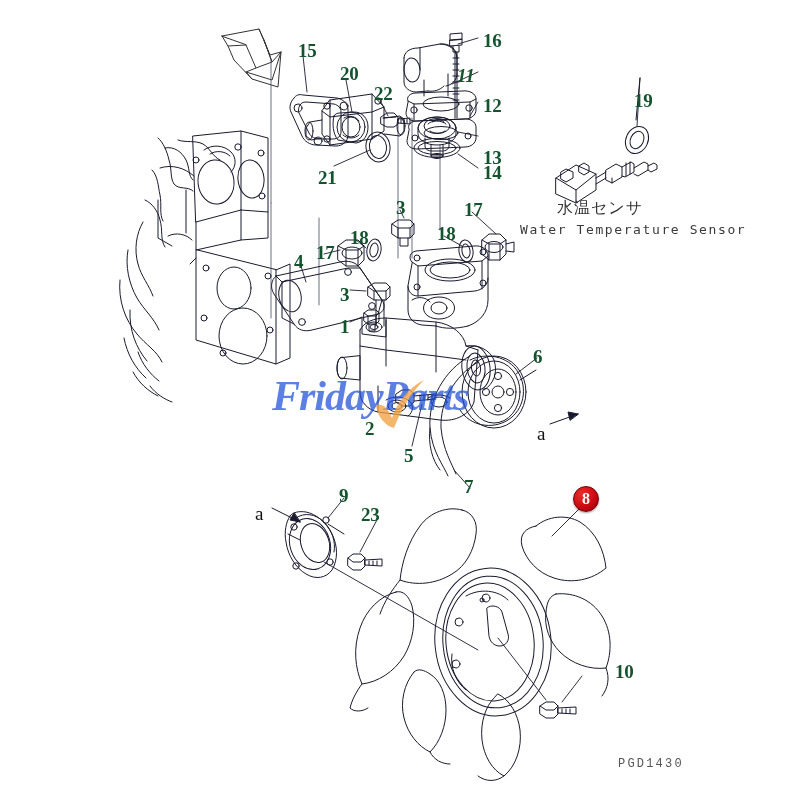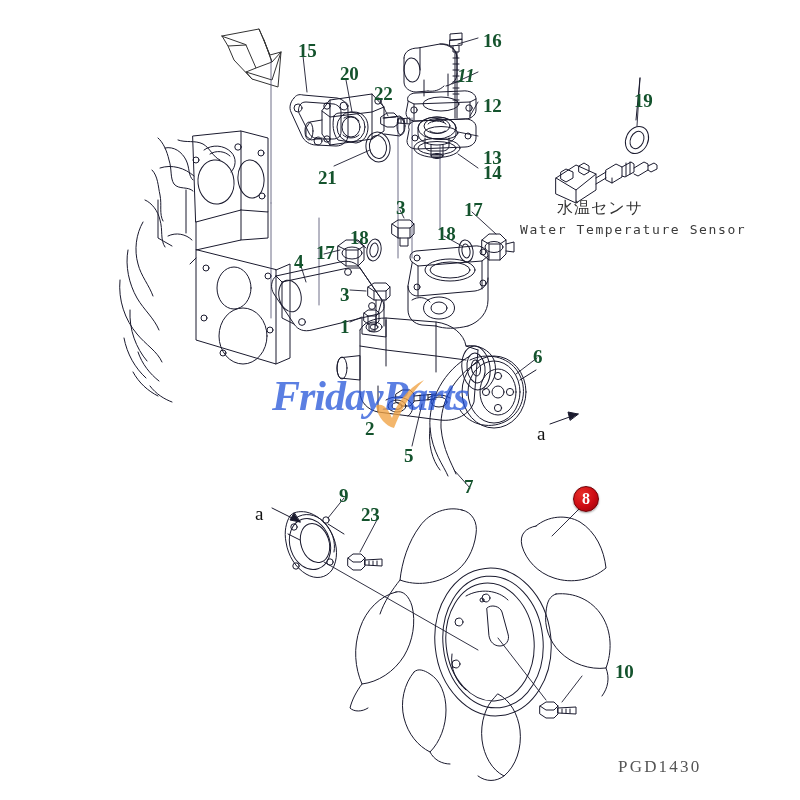--- a/index.html
+++ b/index.html
@@ -67,22 +67,22 @@
     font-size:13px;
     letter-spacing:1.6px;
     display:block;
     margin-top:3px;
     color:#3a3a3a;
   }
 
   
   .drawing-code{
     position:absolute;
-    font-family:Liberation Serif, serif;
-    font-size:17px;
+    font-family:Liberation Mono, monospace;
+    font-size:12px;
     letter-spacing:2.2px;
     color:#555;
     user-select:none;
   }
 
   
   .watermark{
     position:absolute;
     left:272px; top:372px;
     width:270px;height:58px;

